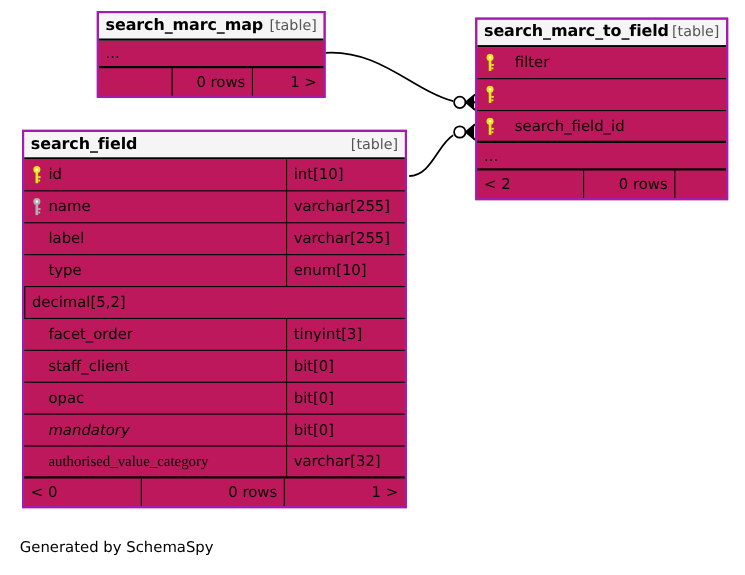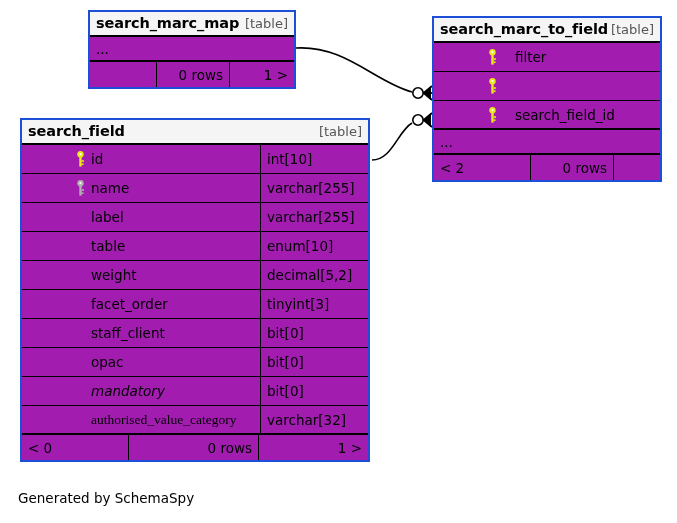--- a/index.html
+++ b/index.html
@@ -21,22 +21,22 @@
   svg.edges {
     position: absolute;
     left: 0;
     top: 0;
     width: 677px;
     height: 523px;
     pointer-events: none;
   }
   .table-box {
     position: absolute;
-    border: 2px solid #1d4ed8;
-    background: #a21caf;
+    border: 2px solid #a21caf;
+    background: #be185d;
     box-sizing: border-box;
   }
   .tbl-header {
     background: #f5f5f5;
     border-bottom: 2px solid #000000;
     padding: 3px 6px 4px 6px;
     display: flex;
     align-items: baseline;
     justify-content: space-between;
     box-sizing: border-box;
@@ -62,21 +62,20 @@
   }
   .col-row.last-col {
     border-bottom: 2px solid #000000;
   }
   .col-name-cell {
     display: flex;
     align-items: center;
     box-sizing: border-box;
     height: 100%;
     overflow: hidden;
-    padding-left: 47px;
   }
   .keyslot {
     width: 22px;
     min-width: 22px;
     display: flex;
     align-items: center;
     justify-content: center;
   }
   .col-label {
     font-size: 13.5px;
@@ -280,30 +279,26 @@
       <div class="col-name-cell" style="width:238px;">
         <span class="keyslot"></span>
         <span class="col-label">label</span>
       </div>
       <div class="col-type-cell" style="flex:1;">varchar[255]</div>
     </div>
 
     <div class="col-row">
       <div class="col-name-cell" style="width:238px;">
         <span class="keyslot"></span>
-        <span class="col-label">table</span>
+        <span class="col-label">type</span>
       </div>
       <div class="col-type-cell" style="flex:1;">enum[10]</div>
     </div>
 
     <div class="col-row">
-      <div class="col-name-cell" style="width:238px;">
-        <span class="keyslot"></span>
-        <span class="col-label">weight</span>
-      </div>
       <div class="col-type-cell" style="flex:1;">decimal[5,2]</div>
     </div>
 
     <div class="col-row">
       <div class="col-name-cell" style="width:238px;">
         <span class="keyslot"></span>
         <span class="col-label">facet_order</span>
       </div>
       <div class="col-type-cell" style="flex:1;">tinyint[3]</div>
     </div>

